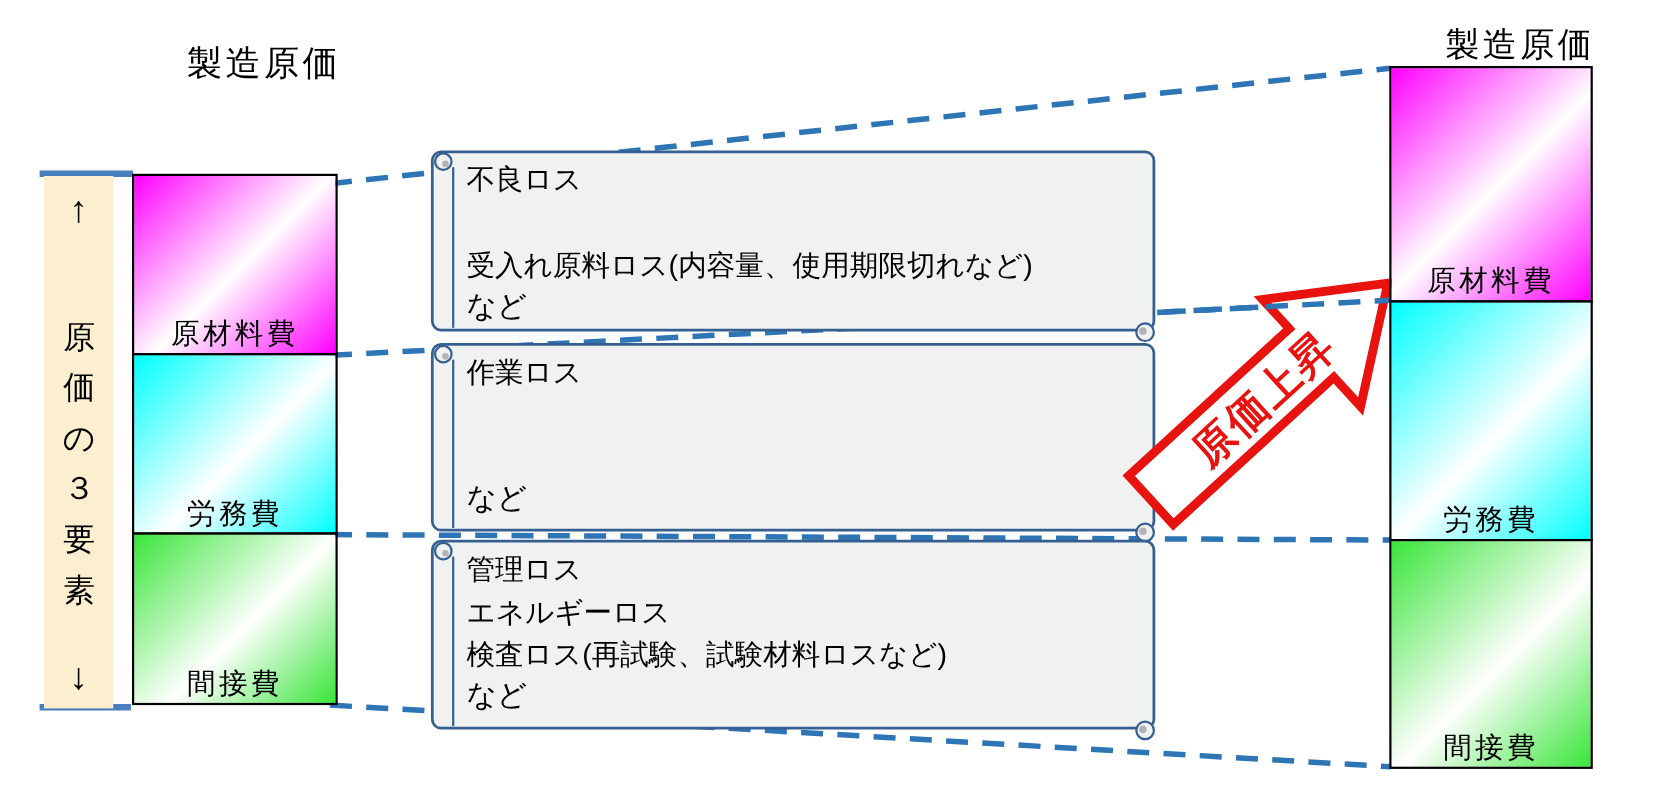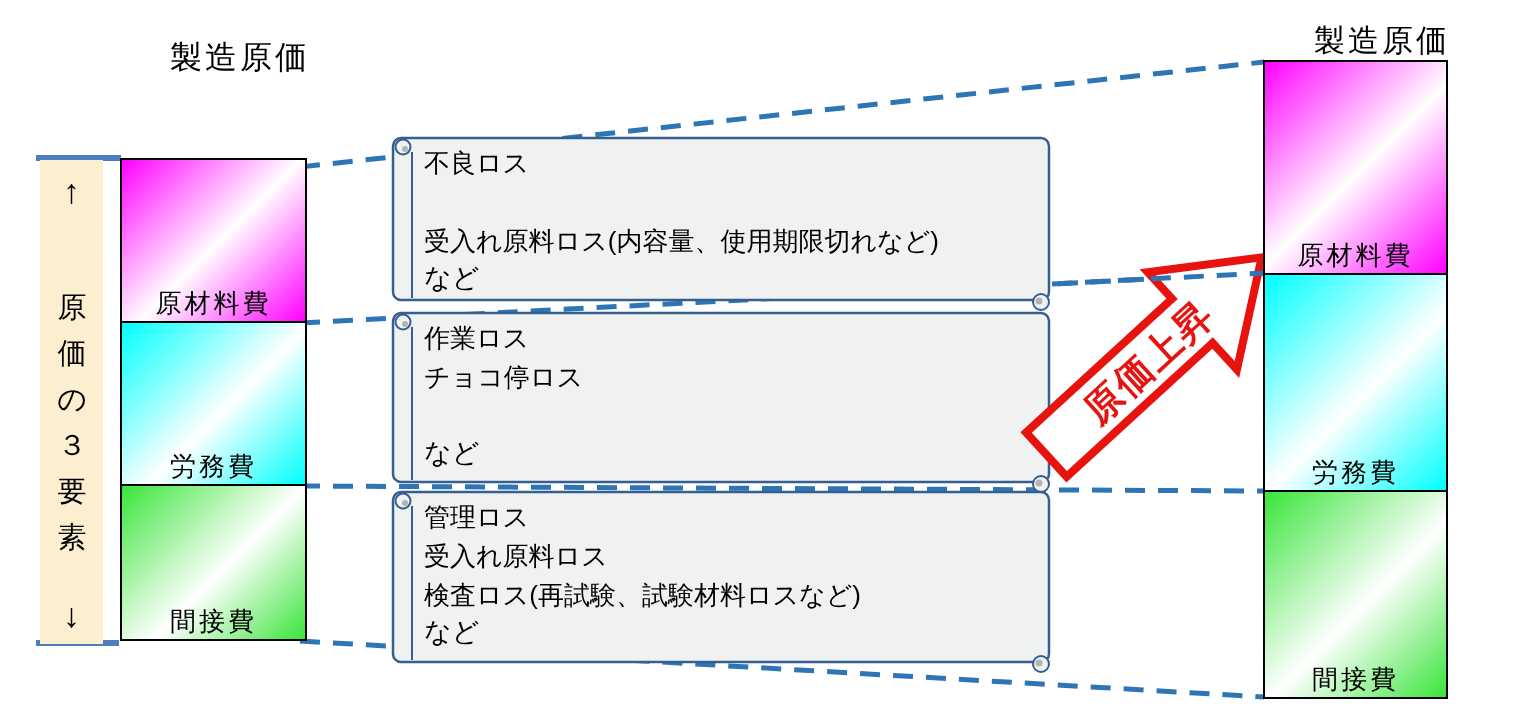--- a/index.html
+++ b/index.html
@@ -111,21 +111,20 @@
     <div class="seg grad-green" style="top:430px;height:209px;">
       <span class="seg-label">間接費</span>
     </div>
   </div>
 
   <div class="abs loss-line" style="top:148px;">不良ロス</div>
   <div class="abs loss-line" style="top:226px;">受入れ原料ロス(内容量、使用期限切れなど)</div>
   <div class="abs loss-etc" style="top:263px;">など</div>
 
   <div class="abs loss-line" style="top:323px;">作業ロス</div>
-  <div class="abs loss-line" style="top:362px;">チョコ停ロス</div>
   <div class="abs loss-etc" style="top:438px;">など</div>
 
   <div class="abs loss-line" style="top:502px;">管理ロス</div>
-  <div class="abs loss-line" style="top:541px;">受入れ原料ロス</div>
+  <div class="abs loss-line" style="top:541px;">エネルギーロス</div>
   <div class="abs loss-line" style="top:580px;">検査ロス(再試験、試験材料ロスなど)</div>
   <div class="abs loss-etc" style="top:617px;">など</div>
 
 </div>
 
 </body></html>

